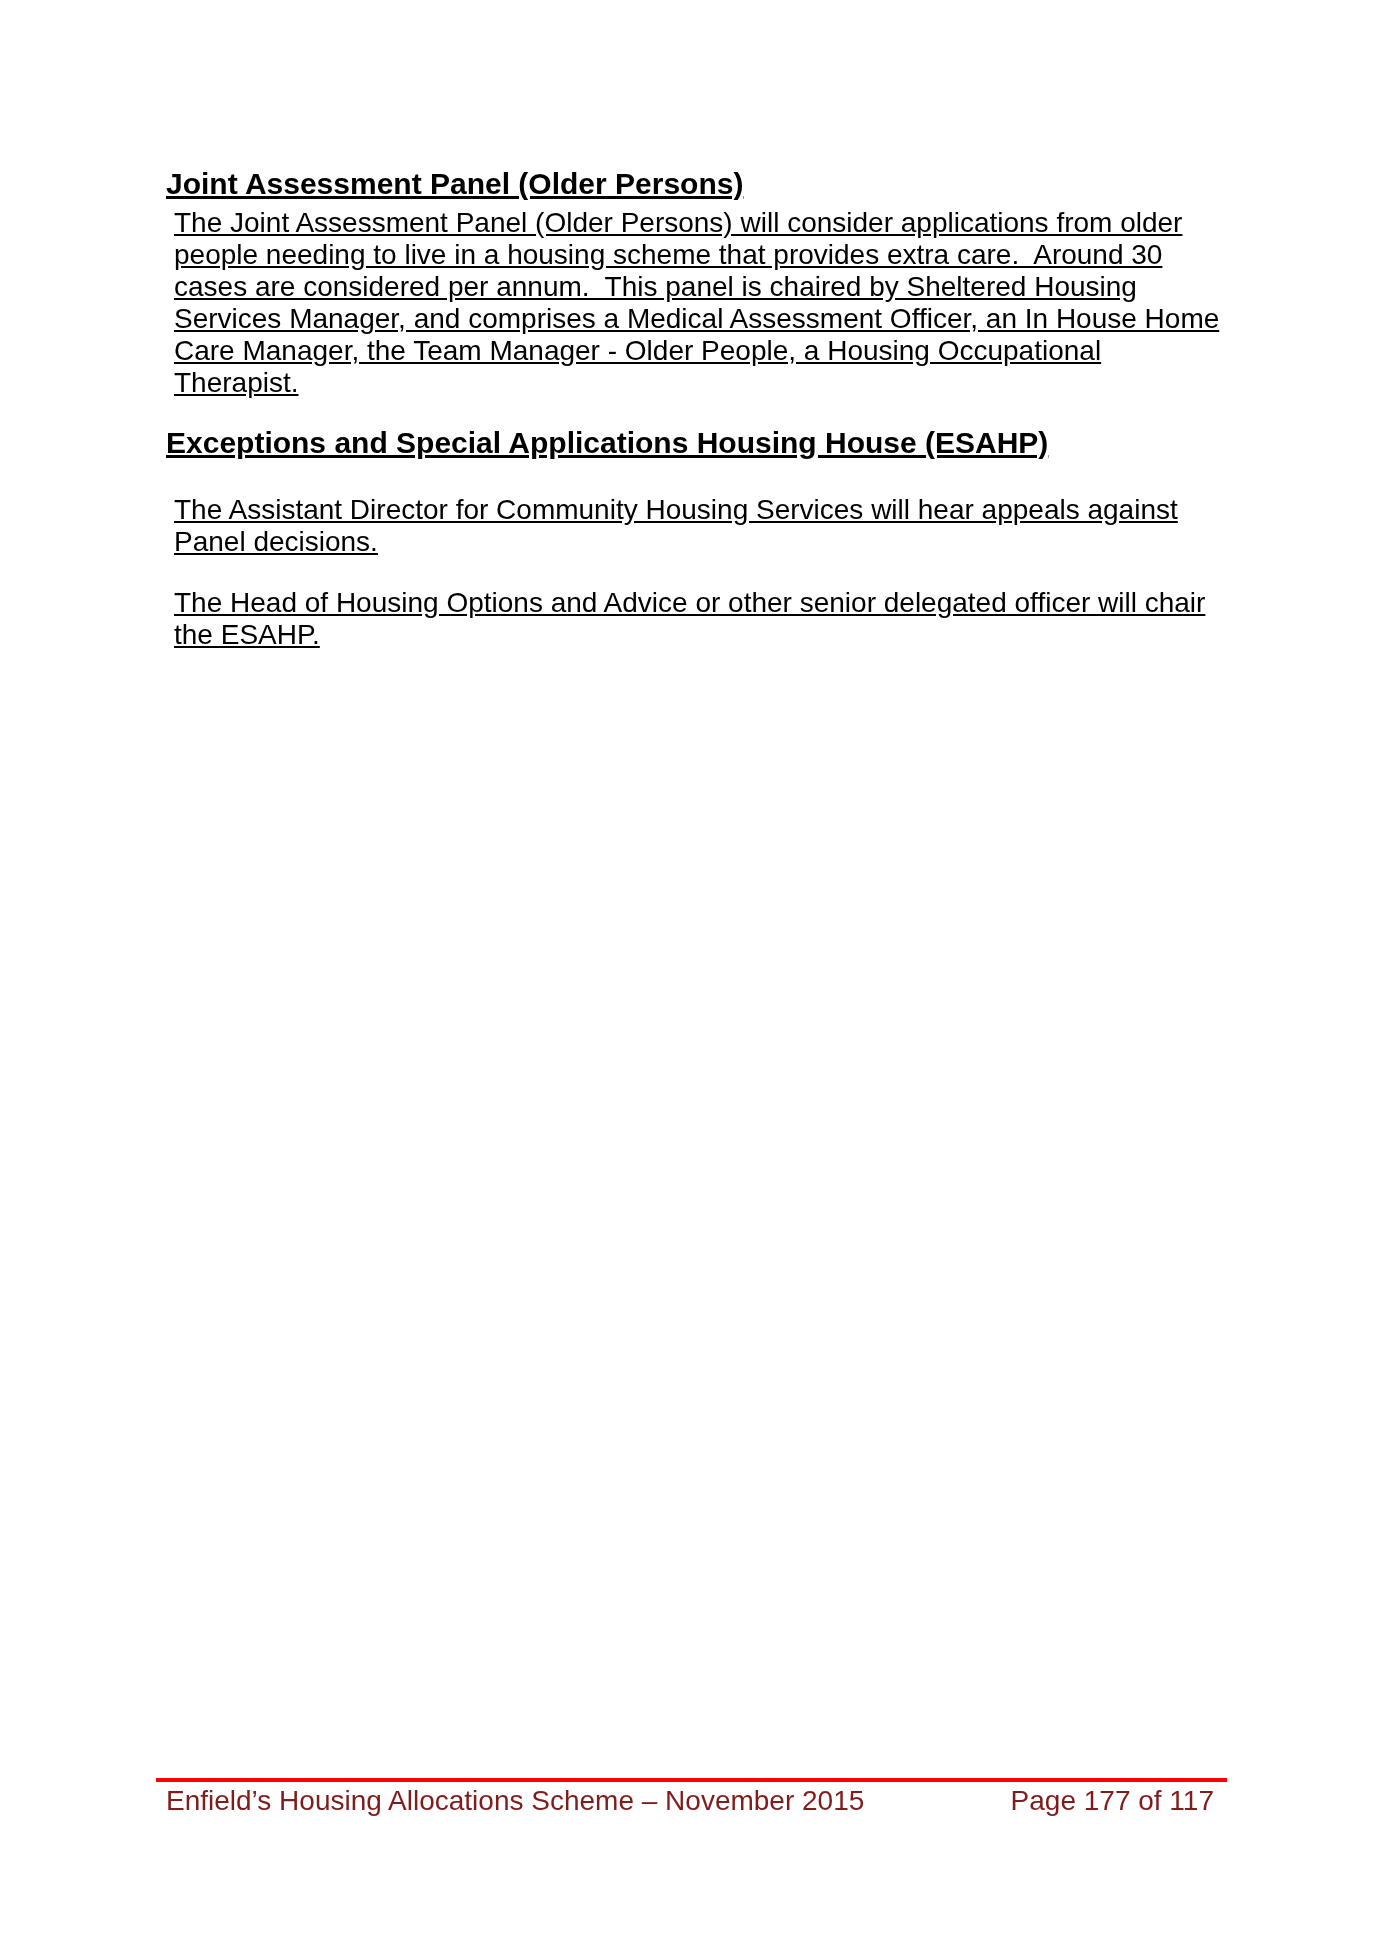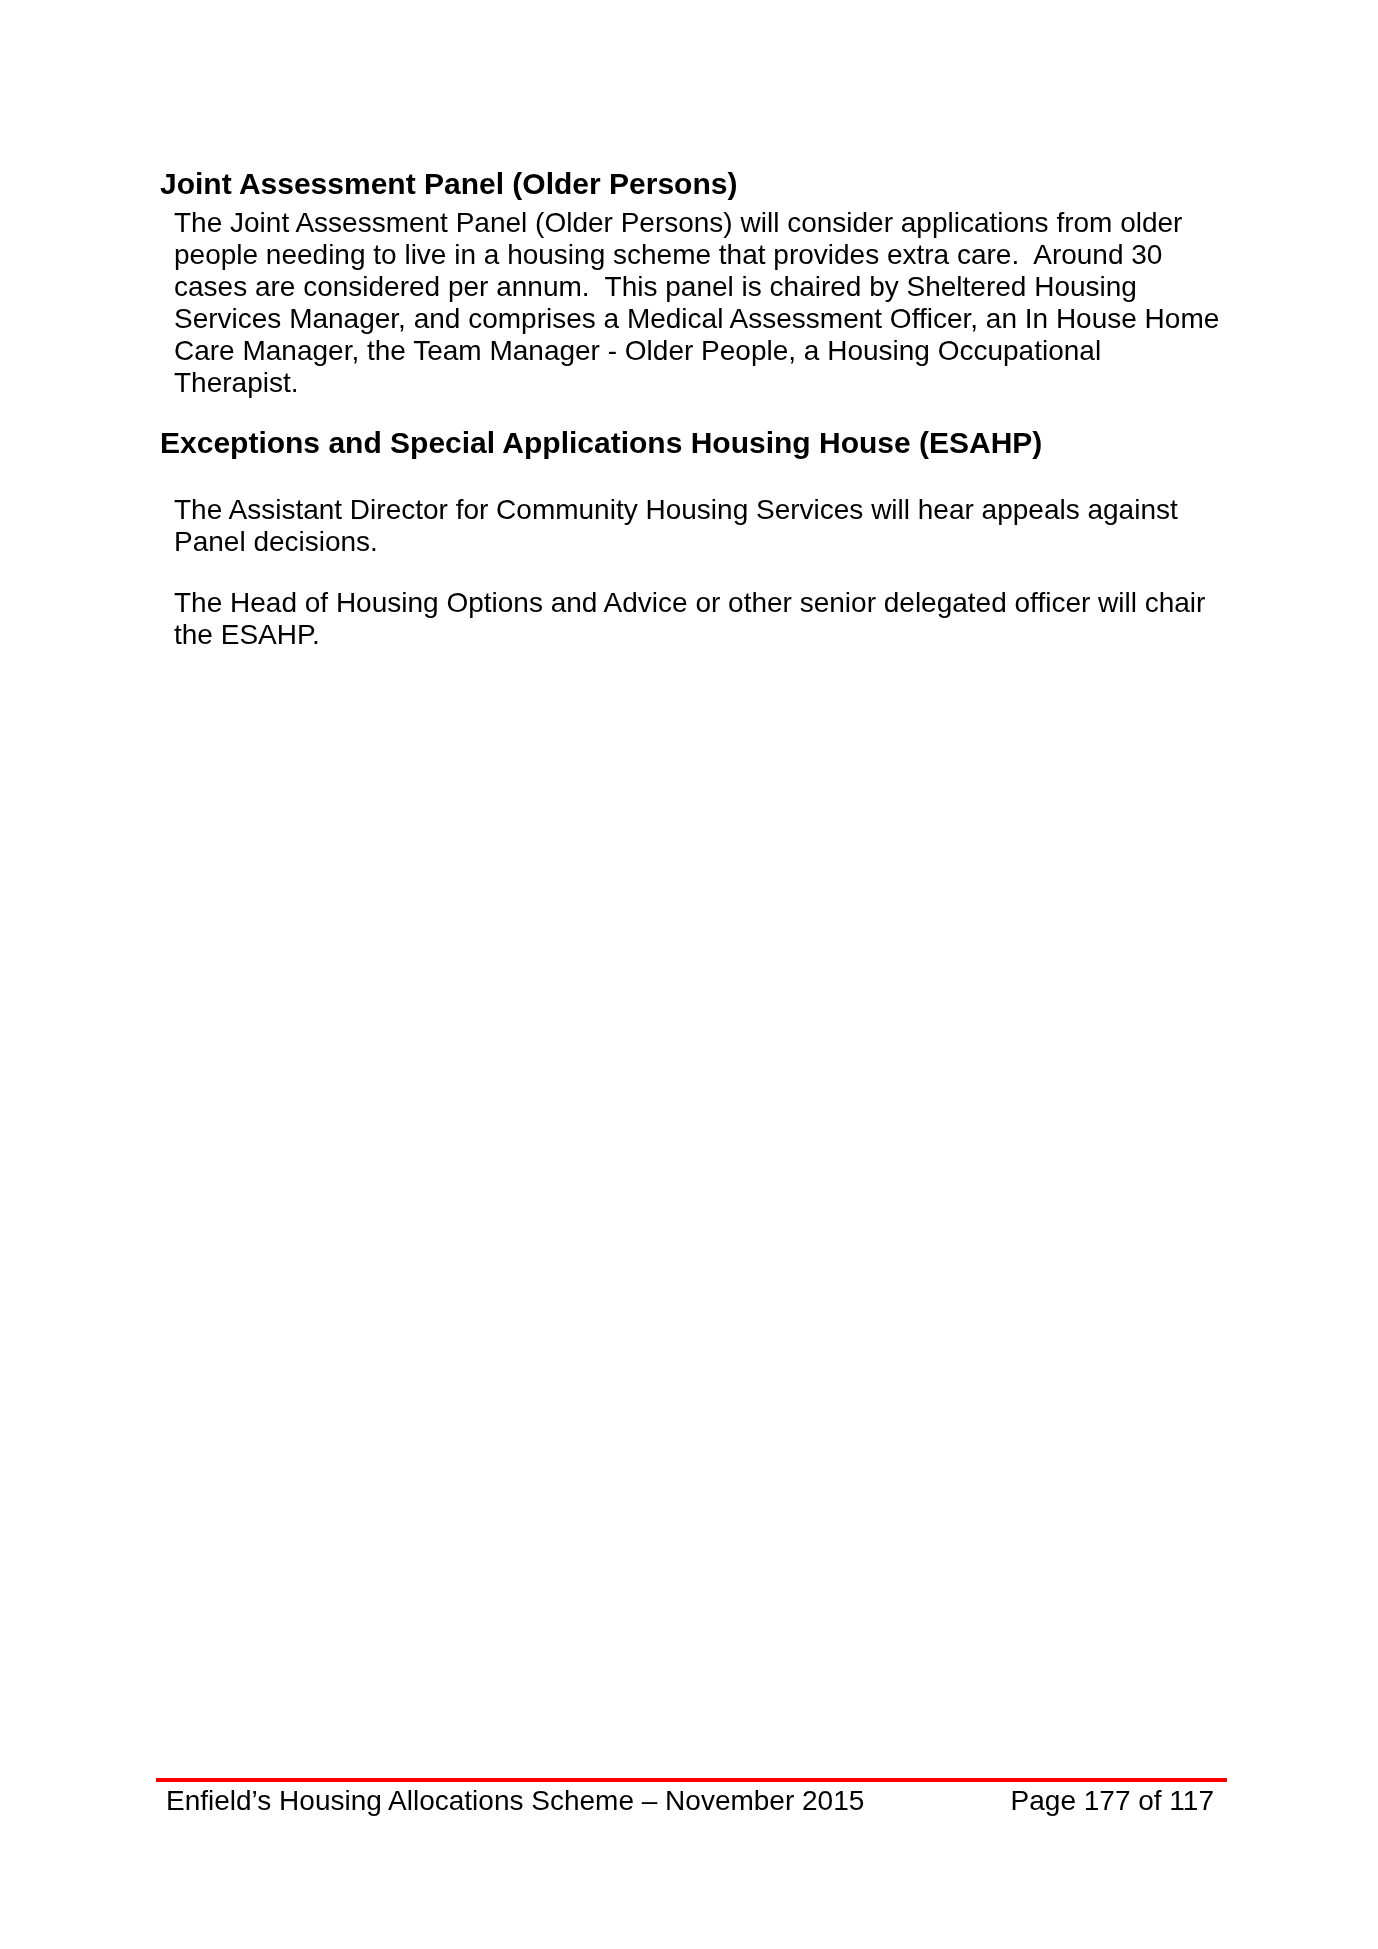--- a/index.html
+++ b/index.html
@@ -11,35 +11,36 @@
     position: relative;
     width: 1378px;
     height: 1949px;
     background: #ffffff;
     overflow: hidden;
     font-family: "Liberation Sans", "DejaVu Sans", sans-serif;
     color: #000000;
   }
   .content {
     position: absolute;
-    left: 160px;
+    left: 166px;
     top: 166px;
     width: 1058px;
+    text-decoration: underline;
   }
   .heading {
     font-size: 30px;
     line-height: 36px;
     font-weight: bold;
     margin: 0;
     white-space: pre;
   }
   .body {
     font-size: 28px;
     line-height: 32px;
-    margin: 14px;
+    margin: 8px;
     white-space: pre;
   }
   .p1 { margin-top: 5px; }
   .h2 { margin-top: 26px; }
   .p2 { margin-top: 41px; }
   .p3 { margin-top: 29px; }
   .p4 { margin-top: 33px; }
   .footer-divider {
     position: absolute;
     left: 156px;
@@ -48,21 +49,21 @@
     height: 4px;
     background: #ff0000;
   }
   .footer-row {
     position: absolute;
     left: 166px;
     top: 1785px;
     width: 1048px;
     display: flex;
     justify-content: space-between;
-    color: #000000;
+    color: #7f1d1d;
     font-size: 28px;
     line-height: 32px;
     white-space: pre;
   }
 </style>
 </head>
 <body>
 
 <div class="page">
   <main class="content">

